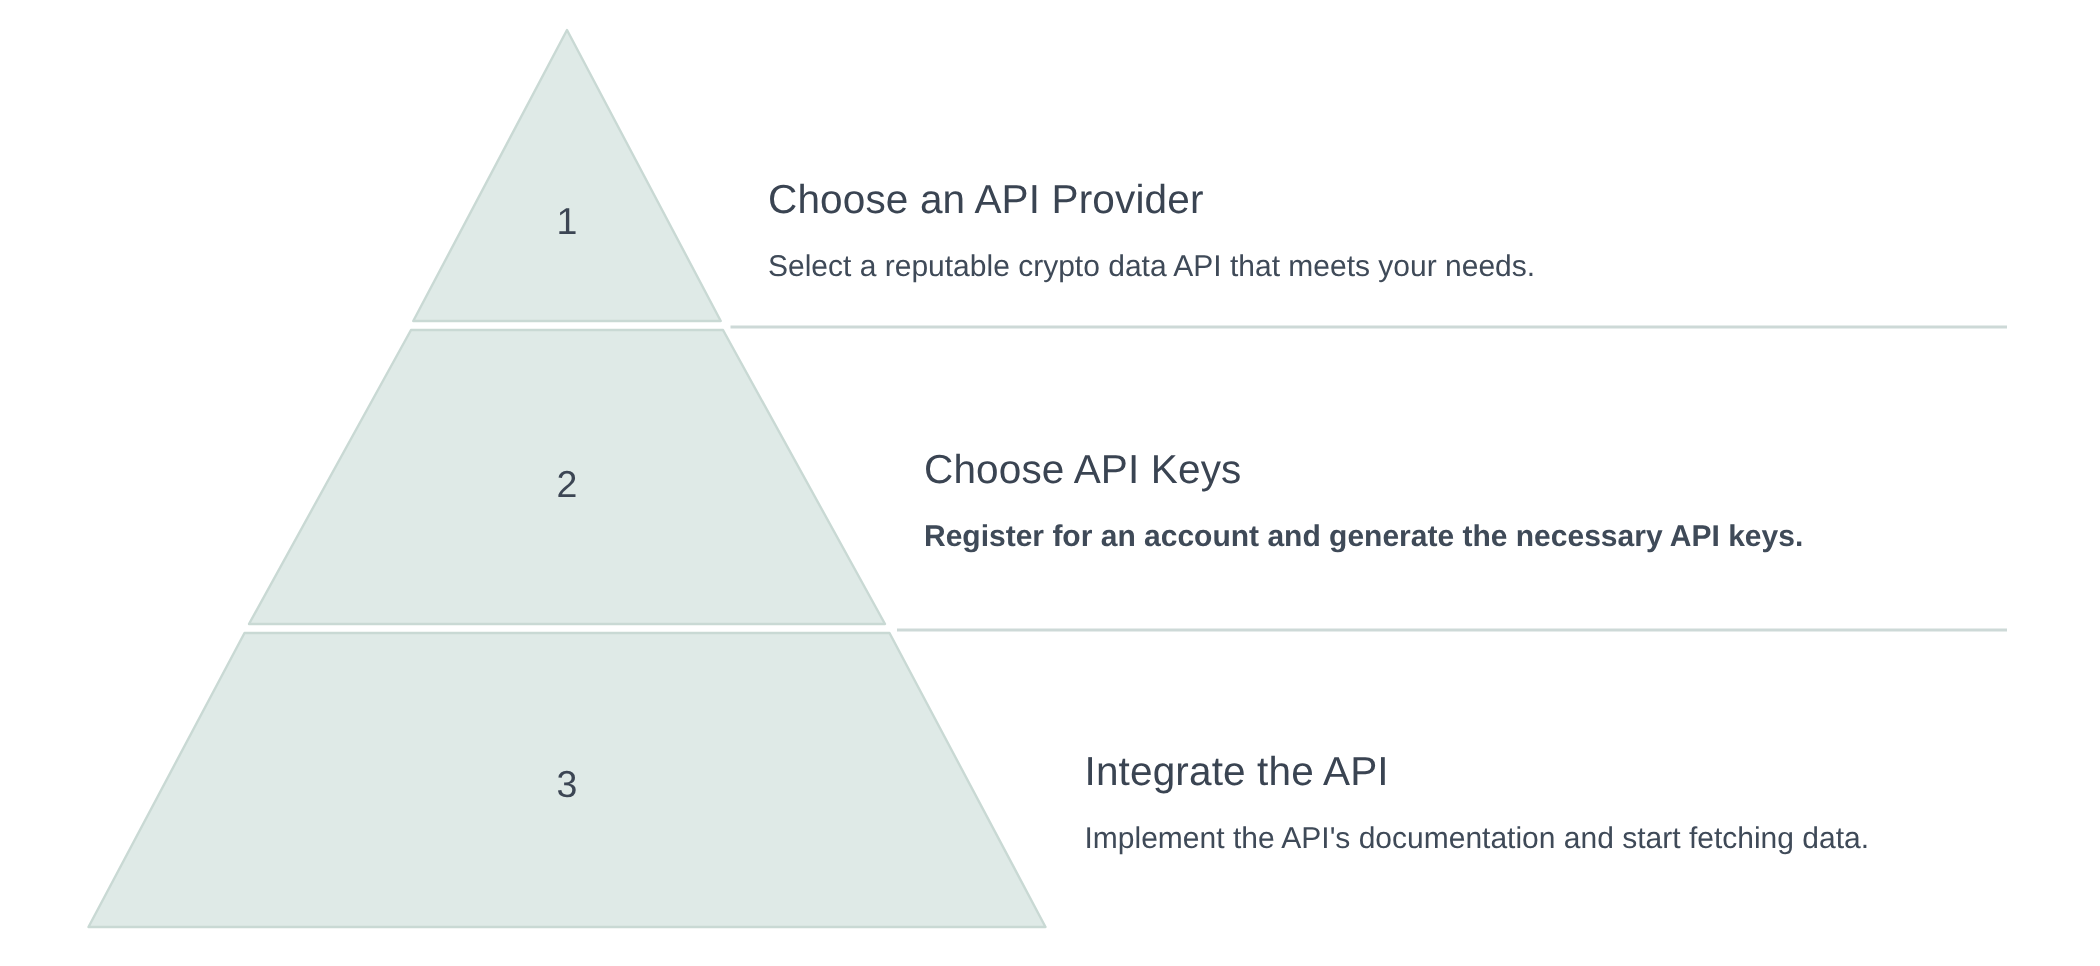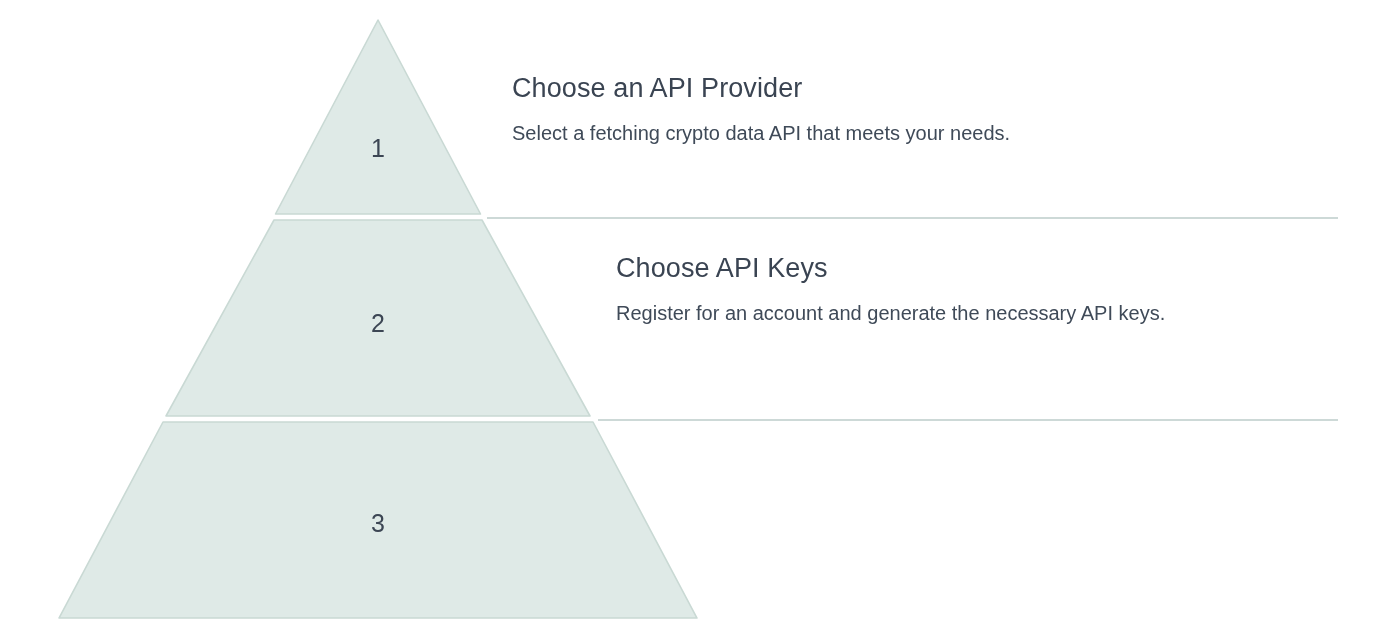--- a/index.html
+++ b/index.html
@@ -42,20 +42,21 @@
     color: #3c4654;
     line-height: 1;
   }
   #segment-number-1 { left: 348px; top: 136px; }
   #segment-number-2 { left: 348px; top: 311px; }
   #segment-number-3 { left: 348px; top: 511px; }
 
   
   .step-text {
     position: absolute;
+    margin-top: 45px;
   }
   .step-title {
     font-family: "Liberation Sans", sans-serif;
     font-size: 27px;
     font-weight: 400;
     color: #3a4452;
     line-height: 1.22;
     letter-spacing: 0.1px;
     margin: 0;
     white-space: nowrap;
@@ -67,21 +68,21 @@
     color: #3f4a58;
     line-height: 1.62;
     margin: 0;
     padding-top: 12px;
   }
 
   #step-text-1 { left: 512px; top: 72px; width: 830px; }
   #step-text-1 .step-desc { max-width: 800px; }
 
   #step-text-2 { left: 616px; top: 252px; width: 700px; }
-  #step-text-2 .step-desc { max-width: 672px; }
+  #step-text-2 .step-desc { max-width: 672px; font-weight: bold; }
 
   #step-text-3 { left: 723px; top: 453px; width: 620px; }
   #step-text-3 .step-desc { max-width: 600px; }
 
   
   .divider {
     position: absolute;
     height: 2px;
     background: #cdd9d7;
   }
@@ -104,22 +105,26 @@
 
   <div class="segment-number" id="segment-number-1">1</div>
   <div class="segment-number" id="segment-number-2">2</div>
   <div class="segment-number" id="segment-number-3">3</div>
 
   <div class="divider" id="divider-1" style="background: rgb(205, 217, 215);"></div>
   <div class="divider" id="divider-2" style="background: rgb(205, 217, 215);"></div>
 
   <div class="step-text" id="step-text-1">
     <p class="step-title">Choose an API Provider</p>
-    <p class="step-desc">Select a fetching crypto data API that meets your needs.</p>
+    <p class="step-desc">Select a reputable crypto data API that meets your needs.</p>
   </div>
 
   <div class="step-text" id="step-text-2">
     <p class="step-title">Choose API Keys</p>
     <p class="step-desc">Register for an account and generate the necessary API keys.</p>
   </div>
 
+  <div class="step-text" id="step-text-3">
+    <p class="step-title">Integrate the API</p>
+    <p class="step-desc">Implement the API's documentation and start fetching data.</p>
+  </div>
 
 </div>
 
 </body></html>

